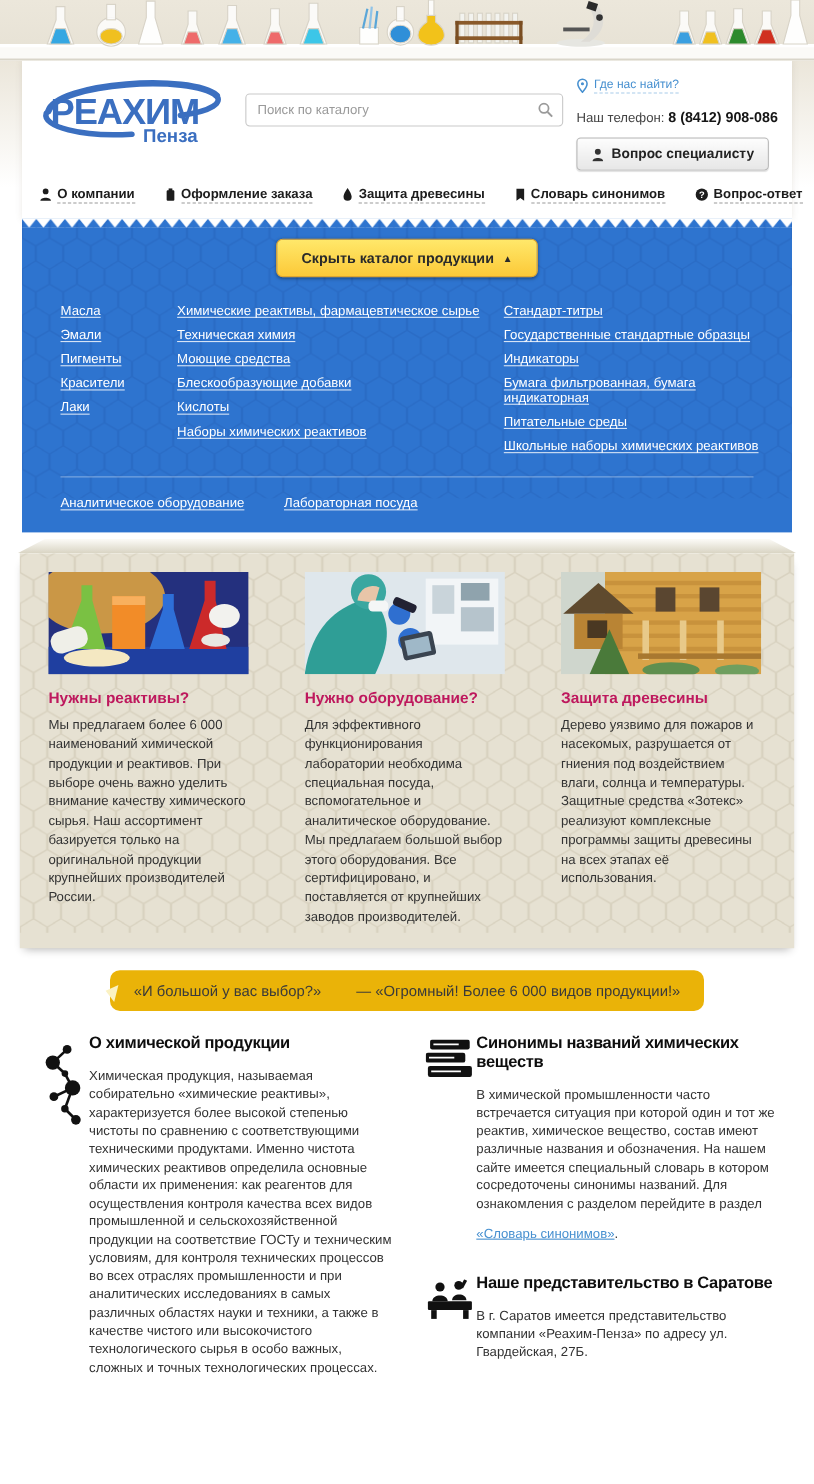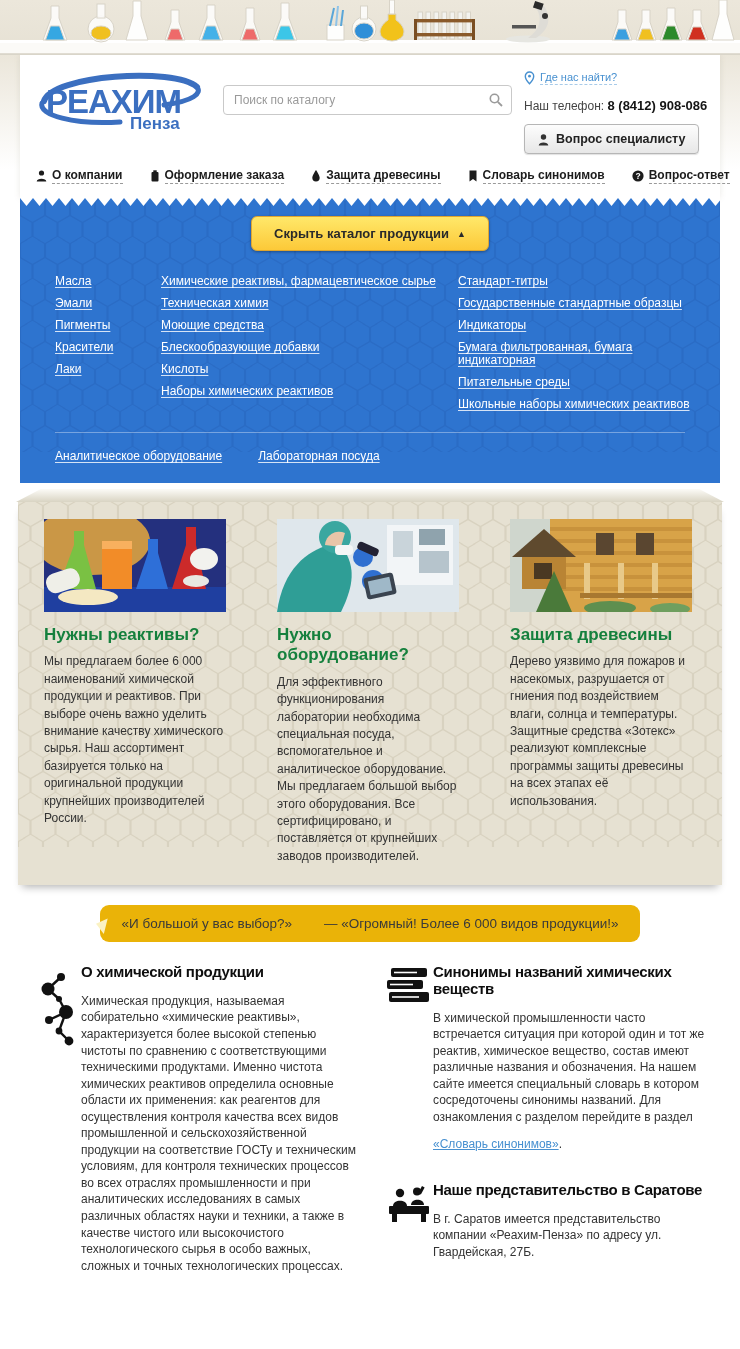--- a/index.html
+++ b/index.html
@@ -42,21 +42,21 @@
   .cat-bottom{display:flex;gap:36px;padding:17px 18px 6px 35px;}
   .cat-bottom a{margin-bottom:0;}
   
   .panel{margin-top:6px;position:relative;}
   .panel-top{height:13px;margin:0 16px;background:linear-gradient(#fcfbf7,#d9d4c3);clip-path:polygon(0 100%,3.5% 0,96.5% 0,100% 100%);}
   .panel-body{margin:0 18px;background:#e6e1d2;position:relative;padding:17px 24px 20px 26px;box-shadow:0 6px 8px -4px rgba(0,0,0,.3);}
   .panel-body .hexbg{position:absolute;left:0;top:0;width:100%;height:100%;}
   .cards{display:flex;gap:51px;position:relative;}
   .card{width:182px;}
   .card .img{display:block;}
-  .card h3{font-size:17px;line-height:1.2;margin:13px 0 8px 0;color:#15803d;}
+  .card h3{font-size:14px;line-height:1.2;margin:13px 0 8px 0;color:#be185d;}
   .card p{font-size:12px;line-height:1.45;color:#333;margin:0;}
   
   .bubble-row{display:flex;justify-content:center;margin-top:20px;}
   .bubble{position:relative;background:#eab308;border-radius:9px;padding:11px 22px;font-size:13.5px;color:#3a3a3a;white-space:nowrap;}
   .bubble:before{content:"";position:absolute;left:-12px;bottom:10px;width:0;height:0;border:8px solid transparent;border-right:10px solid #fbf2c3;transform:rotate(14deg);}
   .bubble .ans{margin-left:28px;}
   
   .cols{display:flex;padding:22px 35px 0 35px;gap:24px;}
   .col-left{width:328px;}
   .col-right{width:318px;}

